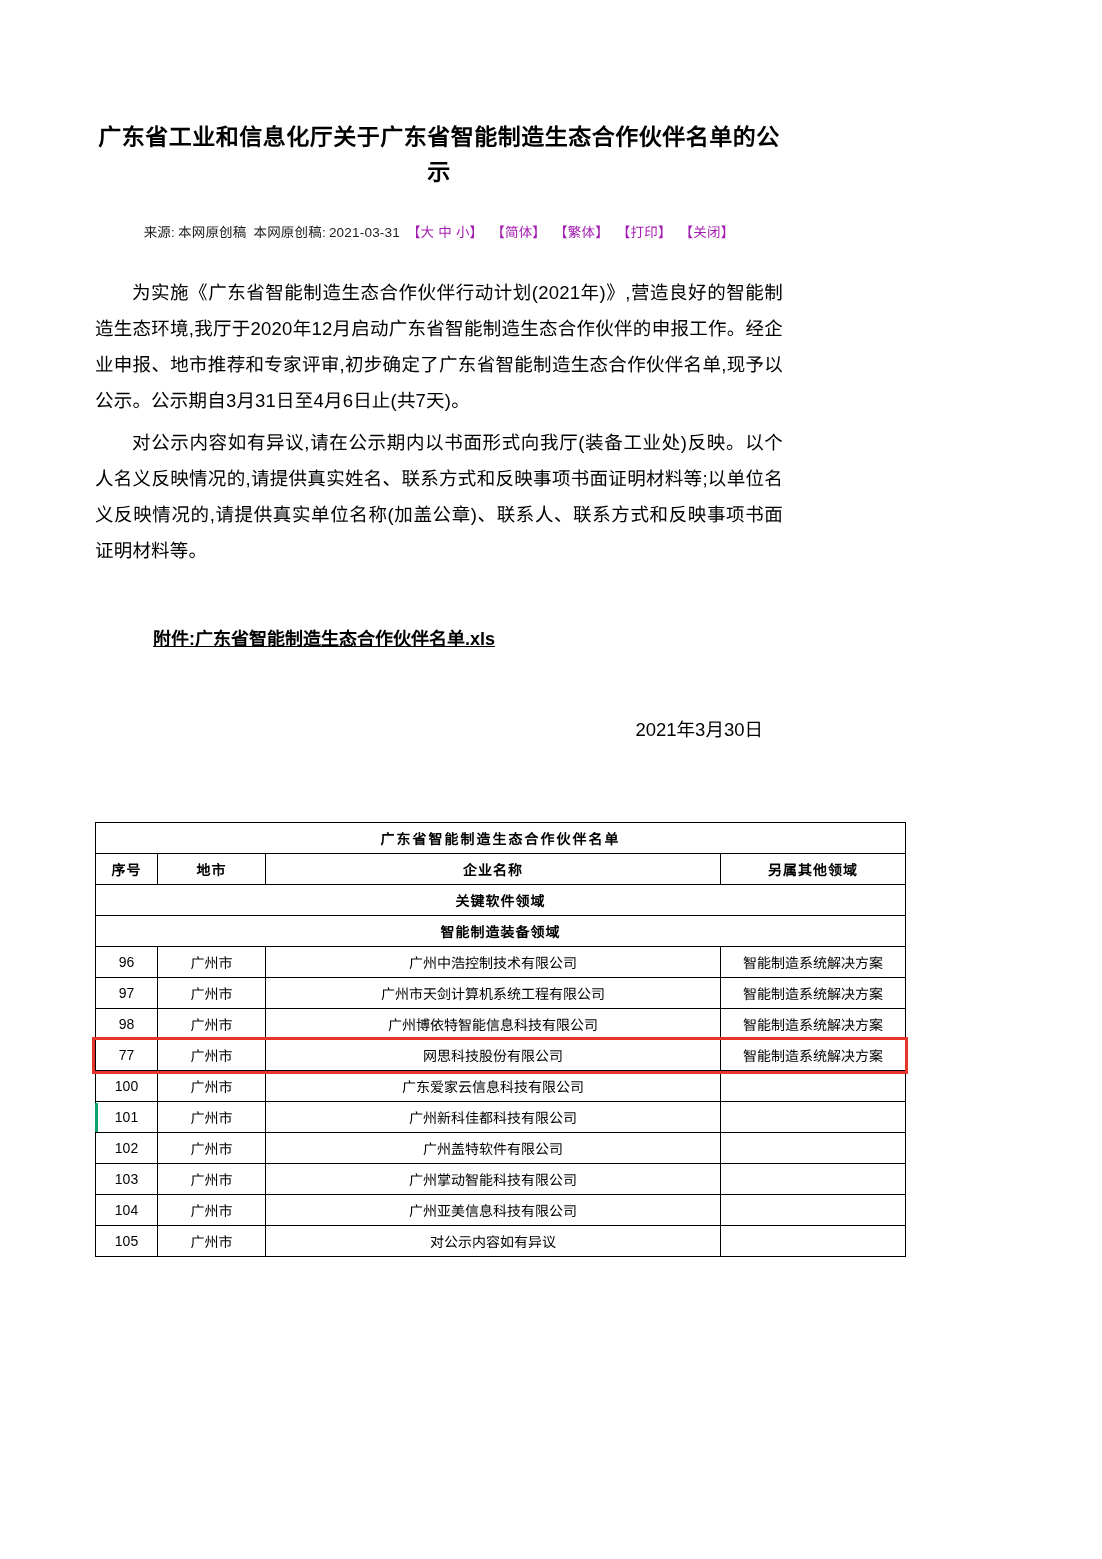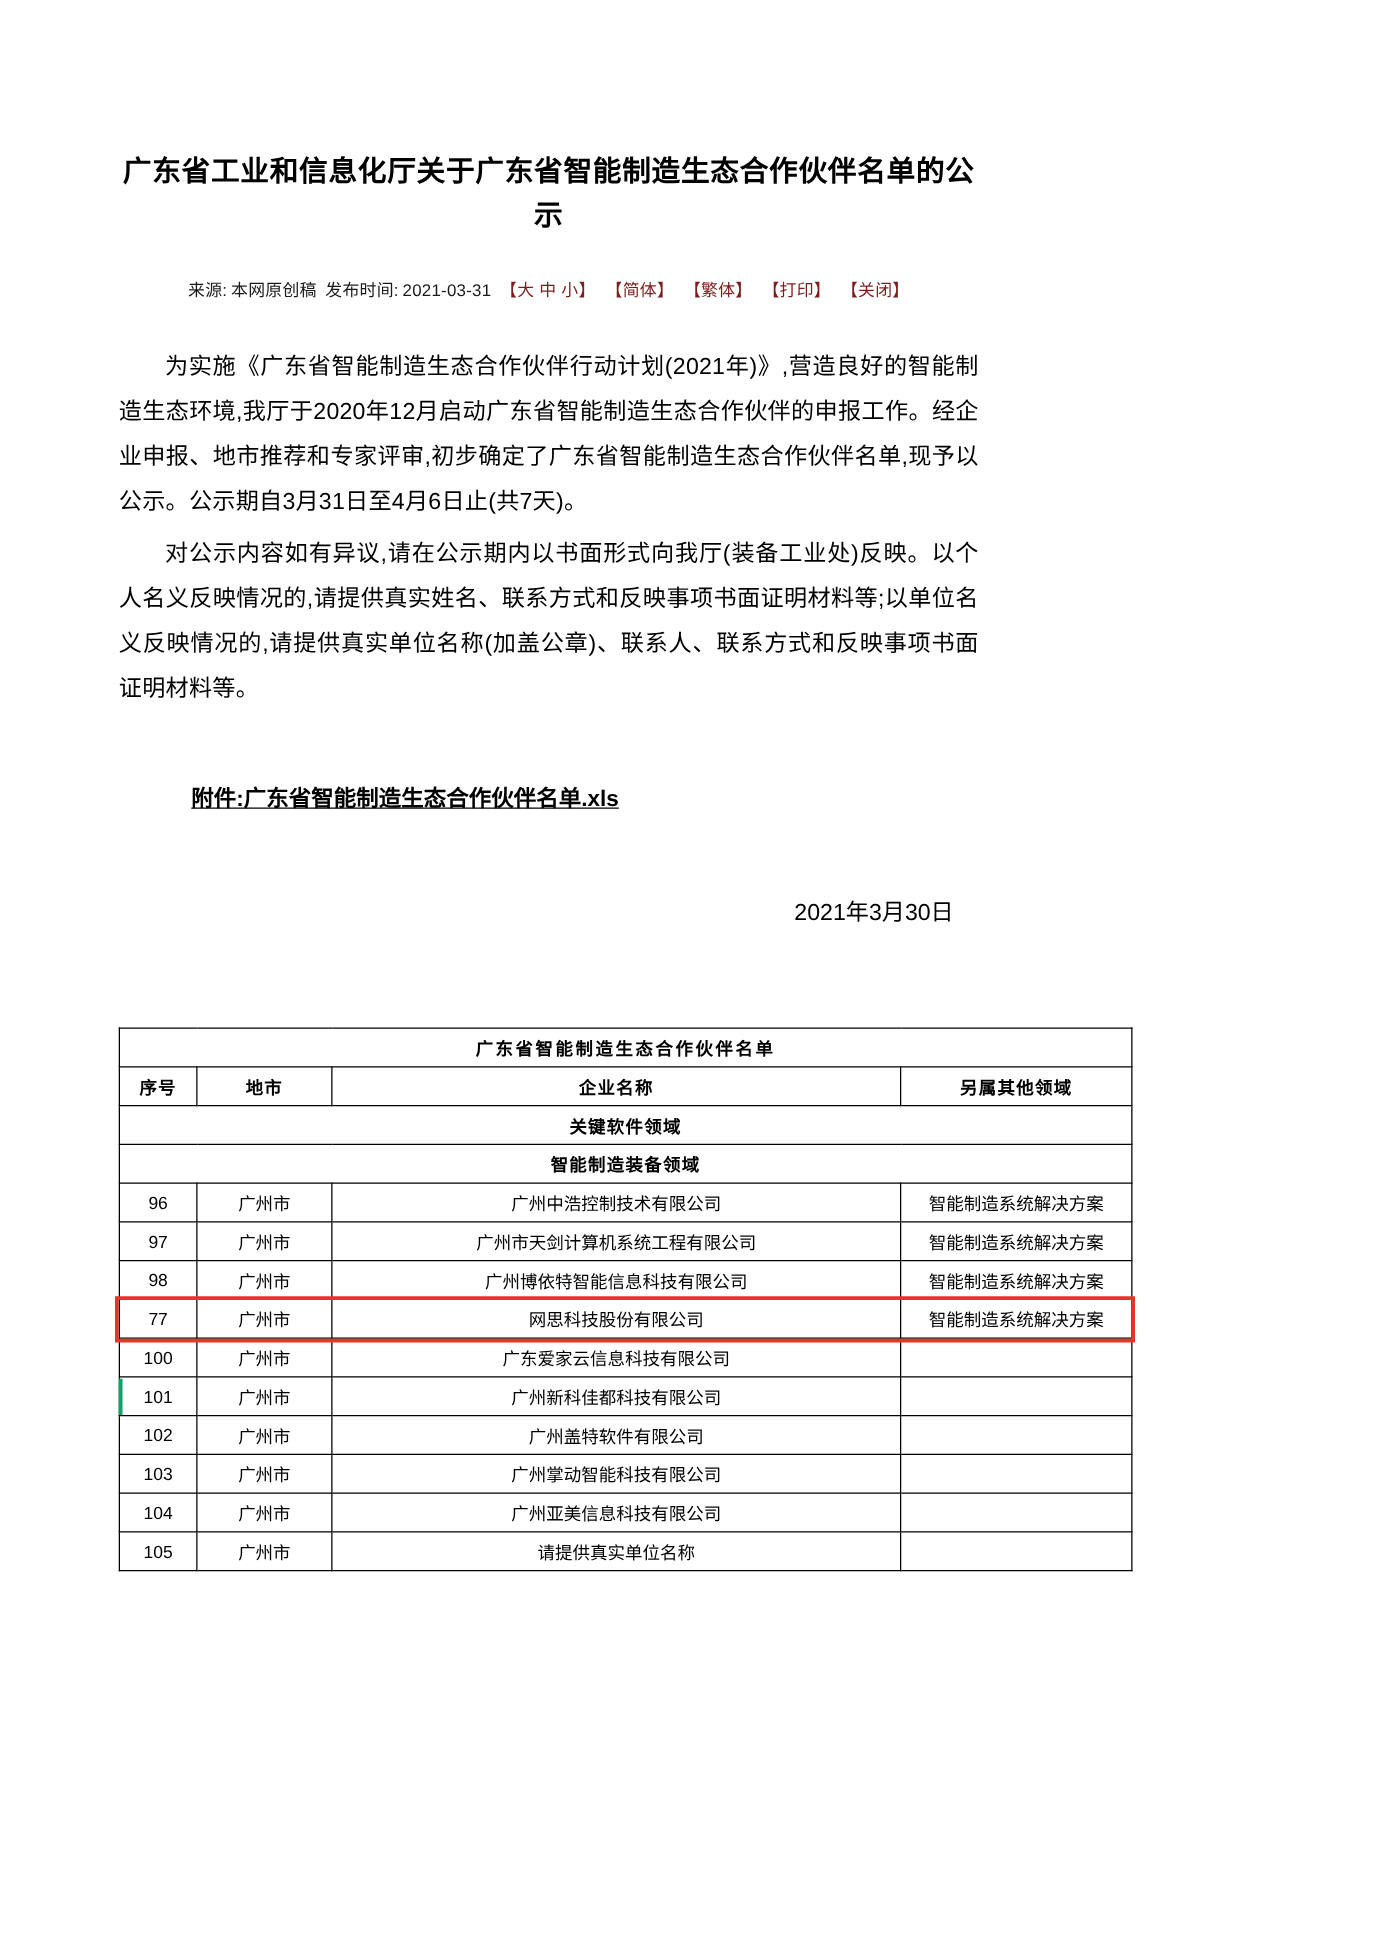--- a/index.html
+++ b/index.html
@@ -39,21 +39,21 @@
     color: #1a1a1a;
     margin-bottom: 34px;
     letter-spacing: 0.2px;
   }
   .meta-line .meta-seg {
     display: inline-block;
     margin: 0 2px;
   }
   .meta-line .meta-seg.small-gap { margin: 0 1px; }
   .meta-link {
-    color: #7f1d1d;
+    color: #a21caf;
     text-decoration: none;
     cursor: pointer;
   }
   .body-para {
     font-size: 18.5px;
     line-height: 1.95;
     text-indent: 2em;
     margin: 0 0 6px 0;
     text-align: justify;
     font-family: "Liberation Sans", "DejaVu Sans", sans-serif;
@@ -137,21 +137,21 @@
 </style>
 </head>
 <body>
 
 <div class="page">
 
   <h1 class="doc-title">广东省工业和信息化厅关于广东省智能制造生态合作伙伴名单的公示</h1>
 
   <div class="meta-line">
     <span class="meta-seg">来源:</span><span class="meta-seg small-gap">本网原创稿</span>
-    <span class="meta-seg">发布时间:</span><span class="meta-seg small-gap">2021-03-31</span>
+    <span class="meta-seg">本网原创稿:</span><span class="meta-seg small-gap">2021-03-31</span>
     <span class="meta-seg meta-link">【大 中 小】</span>
     <span class="meta-seg meta-link">【简体】</span>
     <span class="meta-seg meta-link">【繁体】</span>
     <span class="meta-seg meta-link">【打印】</span>
     <span class="meta-seg meta-link">【关闭】</span>
   </div>
 
   <p class="body-para">为实施《广东省智能制造生态合作伙伴行动计划(2021年)》,营造良好的智能制造生态环境,我厅于2020年12月启动广东省智能制造生态合作伙伴的申报工作。经企业申报、地市推荐和专家评审,初步确定了广东省智能制造生态合作伙伴名单,现予以公示。公示期自3月31日至4月6日止(共7天)。</p>
   <p class="body-para">对公示内容如有异议,请在公示期内以书面形式向我厅(装备工业处)反映。以个人名义反映情况的,请提供真实姓名、联系方式和反映事项书面证明材料等;以单位名义反映情况的,请提供真实单位名称(加盖公章)、联系人、联系方式和反映事项书面证明材料等。</p>
 
@@ -237,21 +237,21 @@
           </tr>
           <tr>
             <td>104</td>
             <td>广州市</td>
             <td>广州亚美信息科技有限公司</td>
             <td></td>
           </tr>
           <tr>
             <td>105</td>
             <td>广州市</td>
-            <td>请提供真实单位名称</td>
+            <td>对公示内容如有异议</td>
             <td></td>
           </tr>
         </tbody>
     </table>
     <div class="highlight-box" id="highlight-box" style="top: 214.5px; left: -3px; width: 816px; height: 37px; border-color: rgb(232, 53, 42);"></div>
     <div class="green-mark" id="green-mark" style="top: 280.5px; height: 29px; background: rgb(10, 163, 107);"></div>
   </div>
 
 </div>
 

